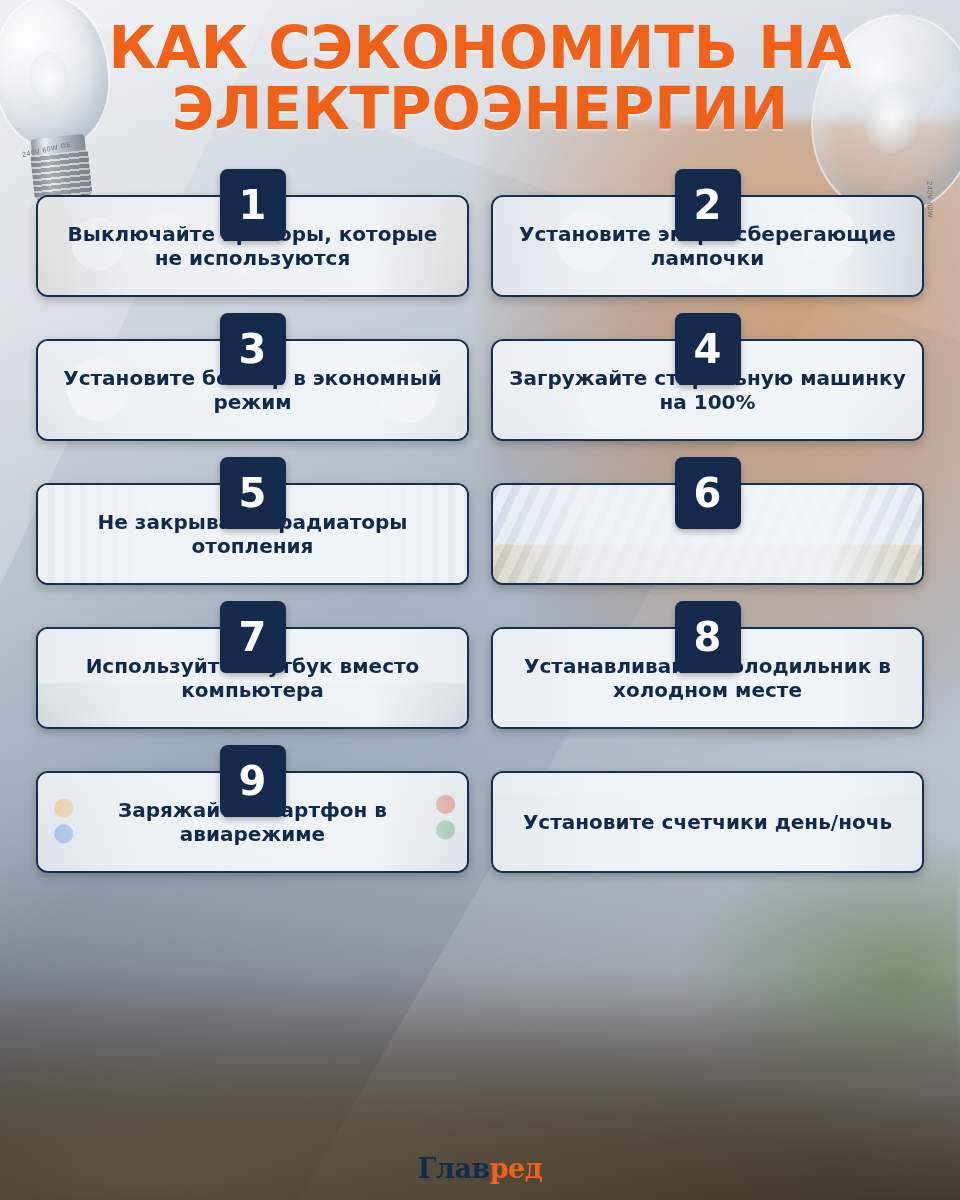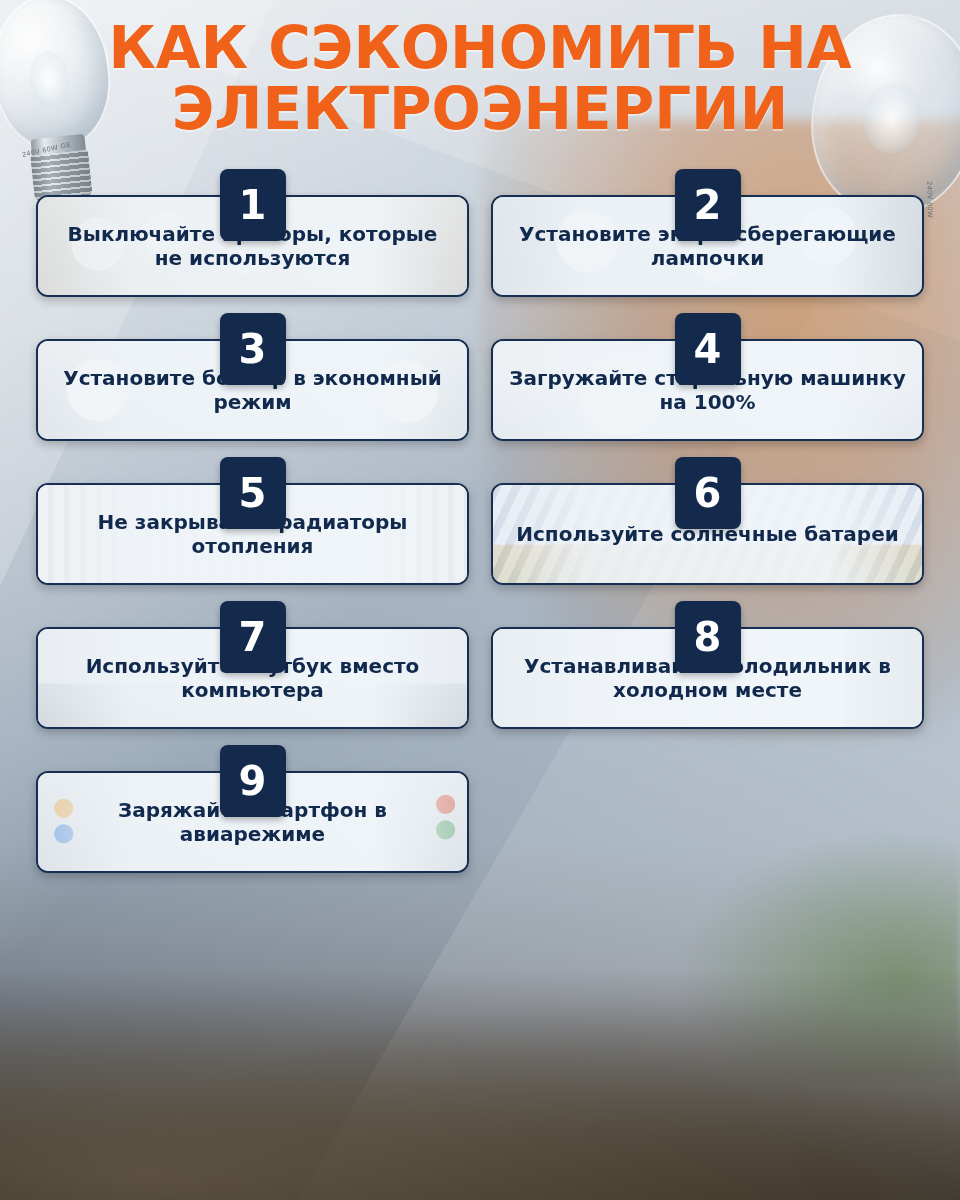--- a/index.html
+++ b/index.html
@@ -375,21 +375,20 @@
           <div class="tip-photo ph-radiator"></div>
           <div class="tip-veil"></div>
           <div class="tip-text">Не закрывайте радиаторы отопления</div>
         </div>
         <div class="tip-badge">5</div>
       </div>
       <div class="tip">
         <div class="tip-card">
           <div class="tip-photo ph-solar"></div>
           <div class="tip-veil"></div>
-          <div class="tip-text">Используйте солнечные батареи</div>
         </div>
         <div class="tip-badge">6</div>
       </div>
       <div class="tip">
         <div class="tip-card">
           <div class="tip-photo ph-laptop"></div>
           <div class="tip-veil"></div>
           <div class="tip-text">Используйте ноутбук вместо компьютера</div>
         </div>
         <div class="tip-badge">7</div>
@@ -404,17 +403,27 @@
       </div>
       <div class="tip">
         <div class="tip-card">
           <div class="tip-photo ph-phone"></div>
           <div class="tip-veil"></div>
           <div class="tip-text">Заряжайте смартфон в авиарежиме</div>
         </div>
         <div class="tip-badge">9</div>
       </div>
       <div class="tip">
+        <div class="tip-card">
+          <div class="tip-photo ph-meter"></div>
+          <div class="tip-veil"></div>
+          <div class="tip-text">Установите счетчики день/ночь</div>
+        </div>
       </div>
     </div>
 
+  <div class="footer">
+    <span class="logo">
+      <span class="part-a">Глав</span><span class="part-b">ред</span>
+    </span>
+  </div>
 
 </div>
 
 </body></html>

